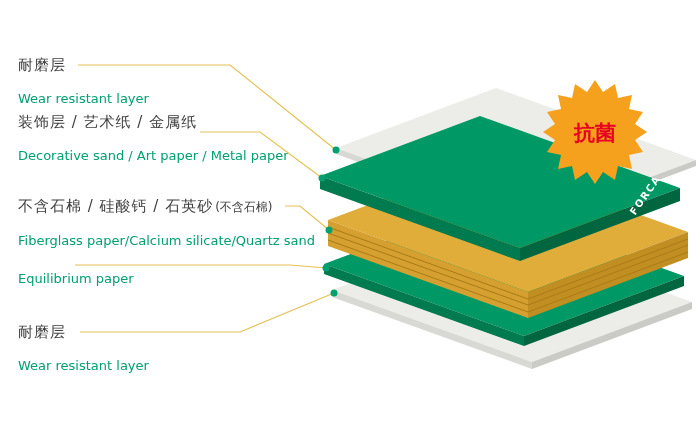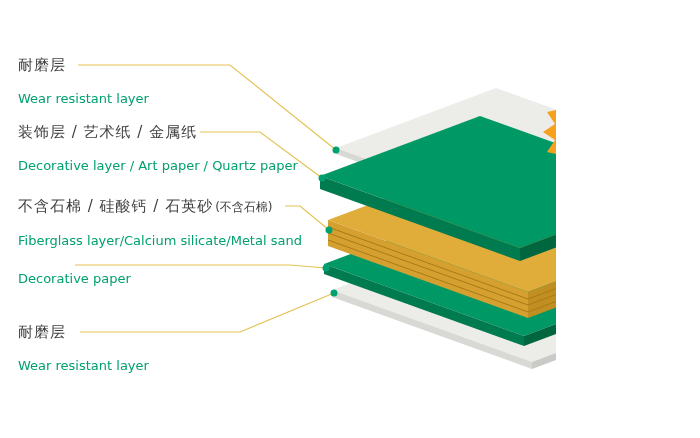--- a/index.html
+++ b/index.html
@@ -1,17 +1,17 @@
 <!DOCTYPE html>
 <html><head>
 <meta charset="utf-8">
 <style>
   html,body{margin:0;padding:0;background:#fff;}
   .canvas{
-    position:relative;width:556px;height:438px;overflow:hidden;background:#ffffff;
+    position:relative;width:700px;height:438px;overflow:hidden;background:#ffffff;
     font-family:"DejaVu Sans","Liberation Sans",sans-serif;
   }
   .label-group{position:absolute;left:18px;}
   .label-zh{
     font-size:15px;line-height:20px;color:#404040;letter-spacing:1px;white-space:nowrap;
   }
   .label-zh .note{font-size:12px;color:#404040;letter-spacing:0;margin-left:2px;}
   .label-en{
     font-size:13px;line-height:16px;color:#00A070;margin-top:16px;white-space:nowrap;
   }
@@ -22,32 +22,32 @@
 </head>
 <body>
 
 <div class="canvas">
 
   <div class="label-group" style="top:55px">
     <div class="label-zh">耐磨层</div>
     <div class="label-en">Wear resistant layer</div>
   </div>
 
-  <div class="label-group" style="top:122px">
+  <div class="label-group" style="top:112px">
     <div class="label-zh">装饰层 / 艺术纸 / 金属纸</div>
-    <div class="label-en">Decorative layer / Art paper / Quartz paper</div>
+    <div class="label-en">Decorative sand / Art paper / Metal paper</div>
   </div>
 
   <div class="label-group" style="top:196px">
     <div class="label-zh"><span>不含石棉 / 硅酸钙 / 石英砂</span><span class="note">(不含石棉)</span></div>
-    <div class="label-en">Fiberglass layer/Calcium silicate/Metal sand</div>
+    <div class="label-en">Fiberglass paper/Calcium silicate/Quartz sand</div>
   </div>
 
   <div class="label-group" style="top:255px">
-    <div class="label-en">Decorative paper</div>
+    <div class="label-en">Equilibrium paper</div>
   </div>
 
   <div class="label-group" style="top:322px">
     <div class="label-zh">耐磨层</div>
     <div class="label-en">Wear resistant layer</div>
   </div>
 
   <svg width="700" height="438" viewBox="0 0 700 438">
 
     <g>

